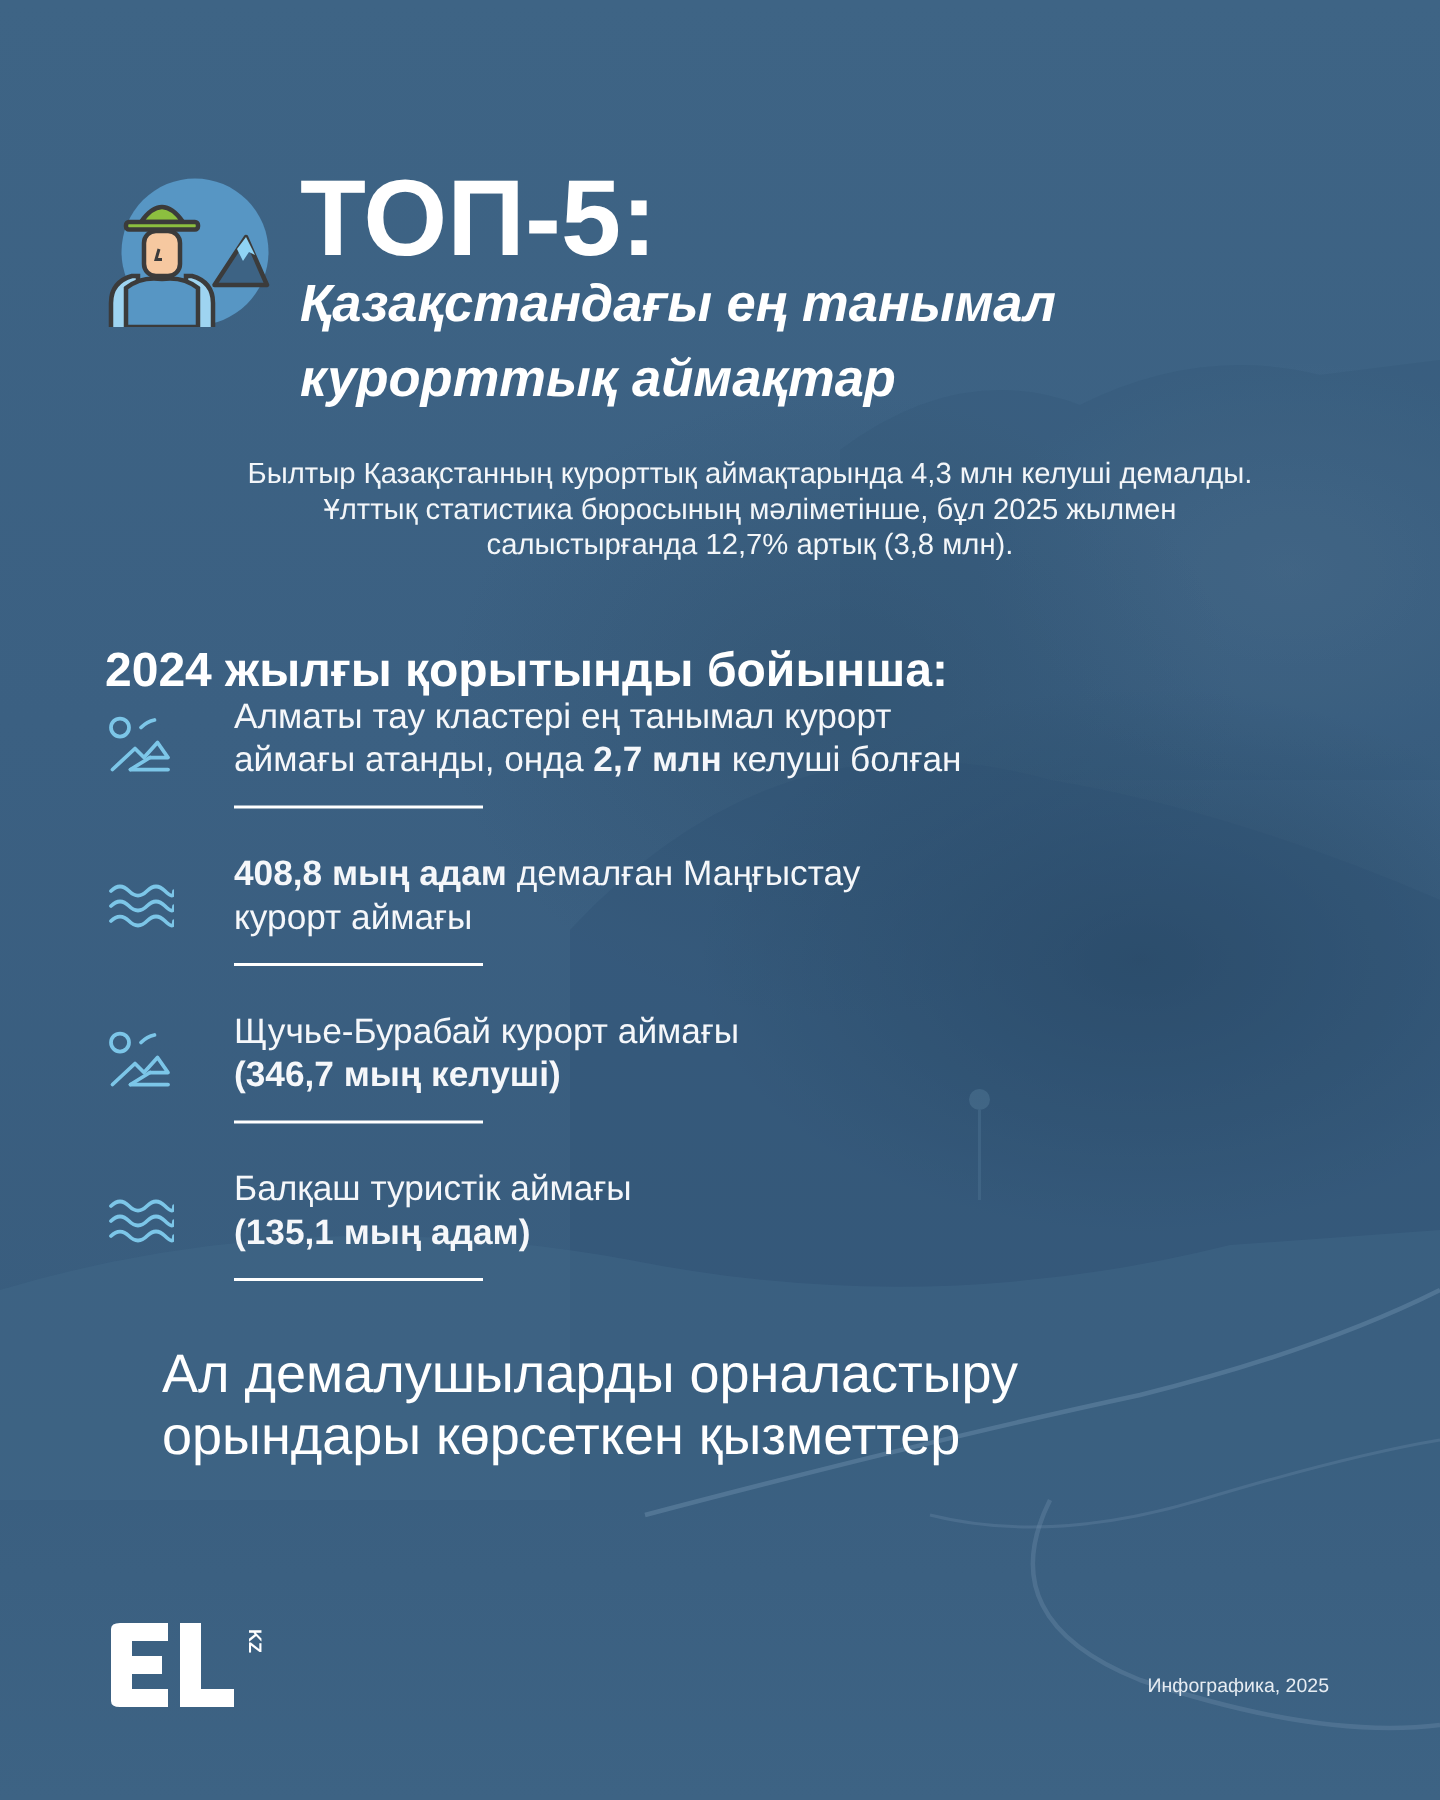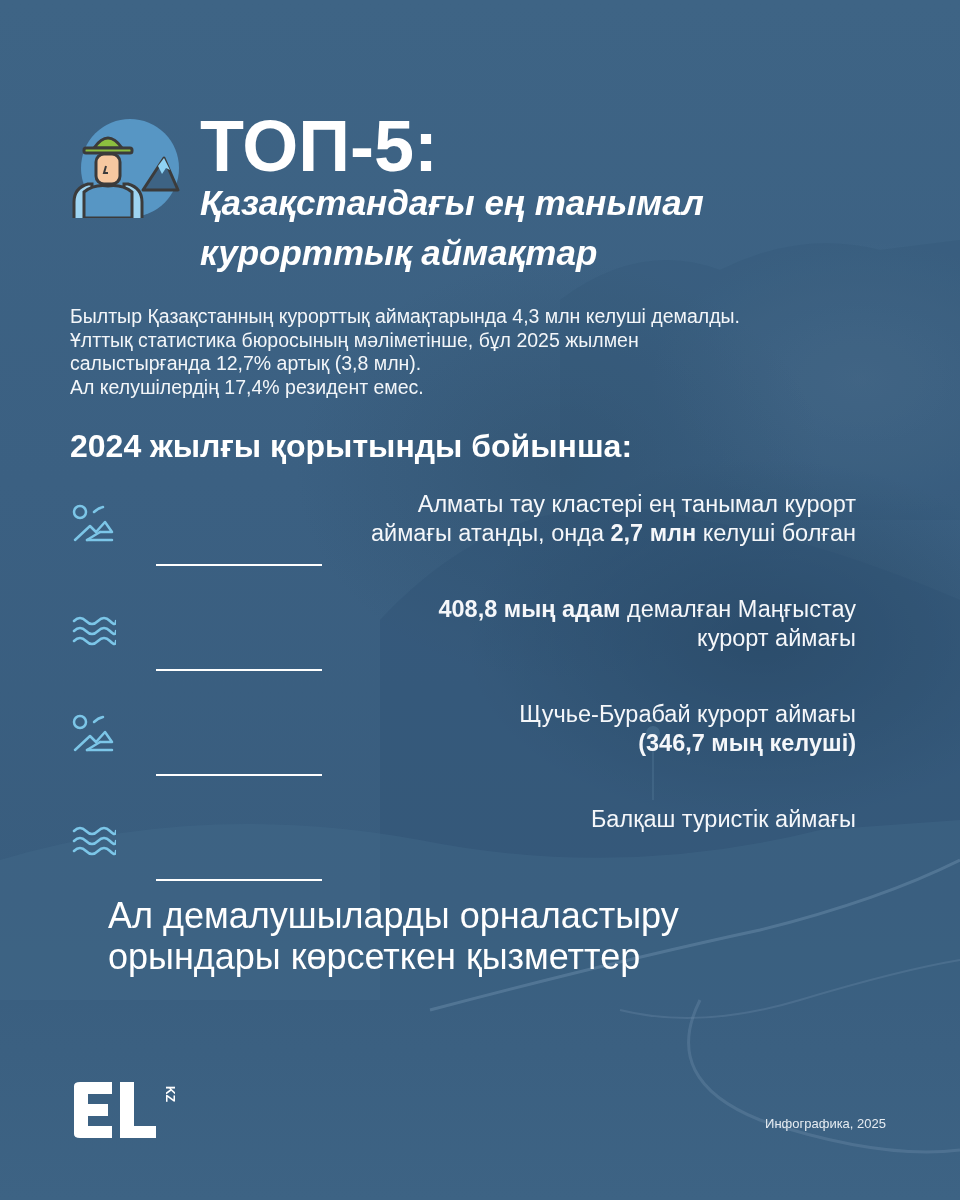--- a/index.html
+++ b/index.html
@@ -20,30 +20,30 @@
   .bg svg { position: absolute; inset: 0; }
 
   .logo-badge { position: absolute; left: 70px; top: 118px; width: 112px; height: 100px; z-index: 1; }
 
   .title { position: absolute; left: 200px; top: 110px; z-index: 1; font-weight: 700; line-height: 1; }
   .title .t1 { font-size: 72px; letter-spacing: 0px; display: block; height: 66px; }
   .title .t2 { font-size: 35px; display: block; margin-top: 4px; line-height: 46px; font-style: italic; }
 
   .intro {
     position: absolute; left: 70px; top: 305px; width: 860px; z-index: 1;
-    font-size: 19.5px; line-height: 23.5px; color: #f3f6f9;
+    font-size: 19.5px; line-height: 23.5px; color: #f3f6f9; text-align: center;
   }
   .intro p { margin: 0; }
 
   .subhead {
     position: absolute; left: 70px; top: 428px; z-index: 1;
     font-size: 32px; font-weight: 700;
   }
 
-  .list { position: absolute; left: 70px; top: 490px; z-index: 1; width: 860px; text-align: right; }
+  .list { position: absolute; left: 70px; top: 463px; z-index: 1; width: 860px; }
   .item { position: relative; height: 105px; }
   .item .icon { position: absolute; left: 2px; top: 14px; width: 44px; height: 38px; }
   .item .text {
     position: absolute; left: 86px; top: 0; width: 700px;
     font-size: 23.5px; line-height: 29px; color: #f5f7fa;
   }
   .item .text b { font-weight: 700; }
   .item .sep {
     position: absolute; left: 86px; top: 74px; width: 166px; height: 2px; background: #ffffff;
   }
@@ -101,21 +101,20 @@
 <div class="title">
   <span class="t1">ТОП-5:</span>
   <span class="t2">Қазақстандағы ең танымал</span>
   <span class="t2">курорттық аймақтар</span>
 </div>
 
 <div class="intro">
   <p>Былтыр Қазақстанның курорттық аймақтарында 4,3 млн келуші демалды.</p>
   <p>Ұлттық статистика бюросының мәліметінше, бұл 2025 жылмен</p>
   <p>салыстырғанда 12,7% артық (3,8 млн).</p>
-  <p>Ал келушілердің 17,4% резидент емес.</p>
 </div>
 
 <div class="subhead">2024 жылғы қорытынды бойынша:</div>
 
 <div class="list">
 
   <div class="item">
     <svg class="icon" viewBox="0 0 44 38">
       <circle cx="8" cy="8" r="6" fill="none" stroke="#7cc6e8" stroke-width="2.5"></circle>
       <path d="M22 8 Q26 4 31 3" fill="none" stroke="#7cc6e8" stroke-width="2.5" stroke-linecap="round"></path>
@@ -159,20 +158,21 @@
   </div>
 
   <div class="item">
     <svg class="icon" viewBox="0 0 44 38">
       <path d="M2 12 Q8 6 14 12 T26 12 T38 12 T44 12" fill="none" stroke="#7cc6e8" stroke-width="2.5" stroke-linecap="round"></path>
       <path d="M2 22 Q8 16 14 22 T26 22 T38 22 T44 22" fill="none" stroke="#7cc6e8" stroke-width="2.5" stroke-linecap="round"></path>
       <path d="M2 32 Q8 26 14 32 T26 32 T38 32 T44 32" fill="none" stroke="#7cc6e8" stroke-width="2.5" stroke-linecap="round"></path>
     </svg>
     <div class="text">
       <div>Балқаш туристік аймағы</div>
+      <div><b>(135,1 мың адам)</b></div>
     </div>
     <div class="sep"></div>
   </div>
 </div>
 
 <div class="summary">
   <p>Ал демалушыларды орналастыру</p>
   <p>орындары көрсеткен қызметтер</p>
 </div>
 

